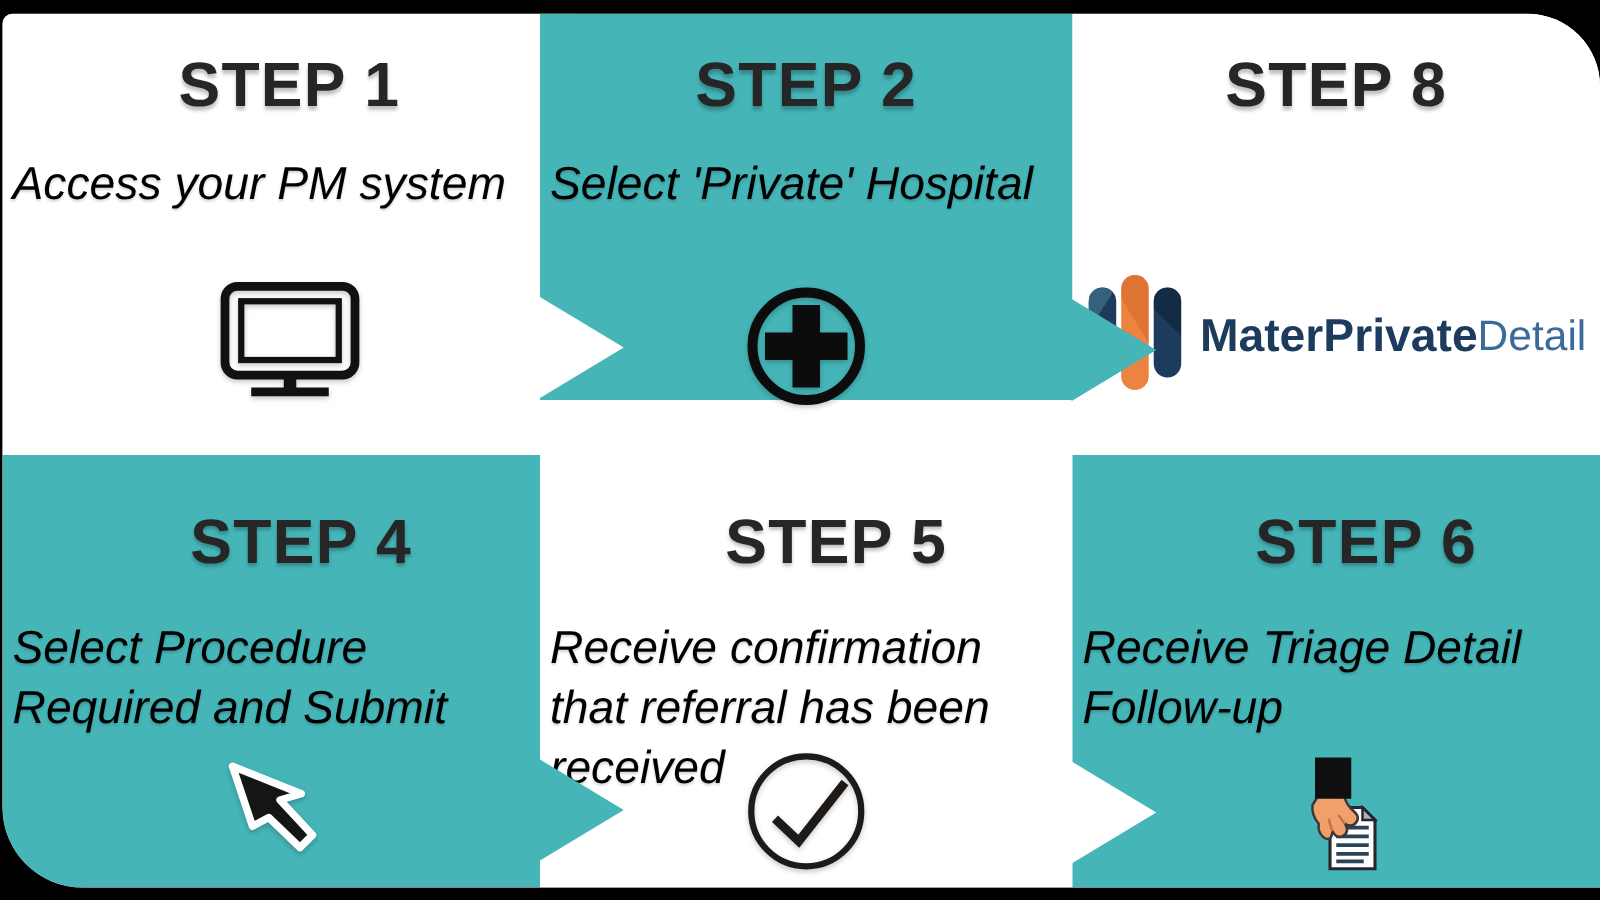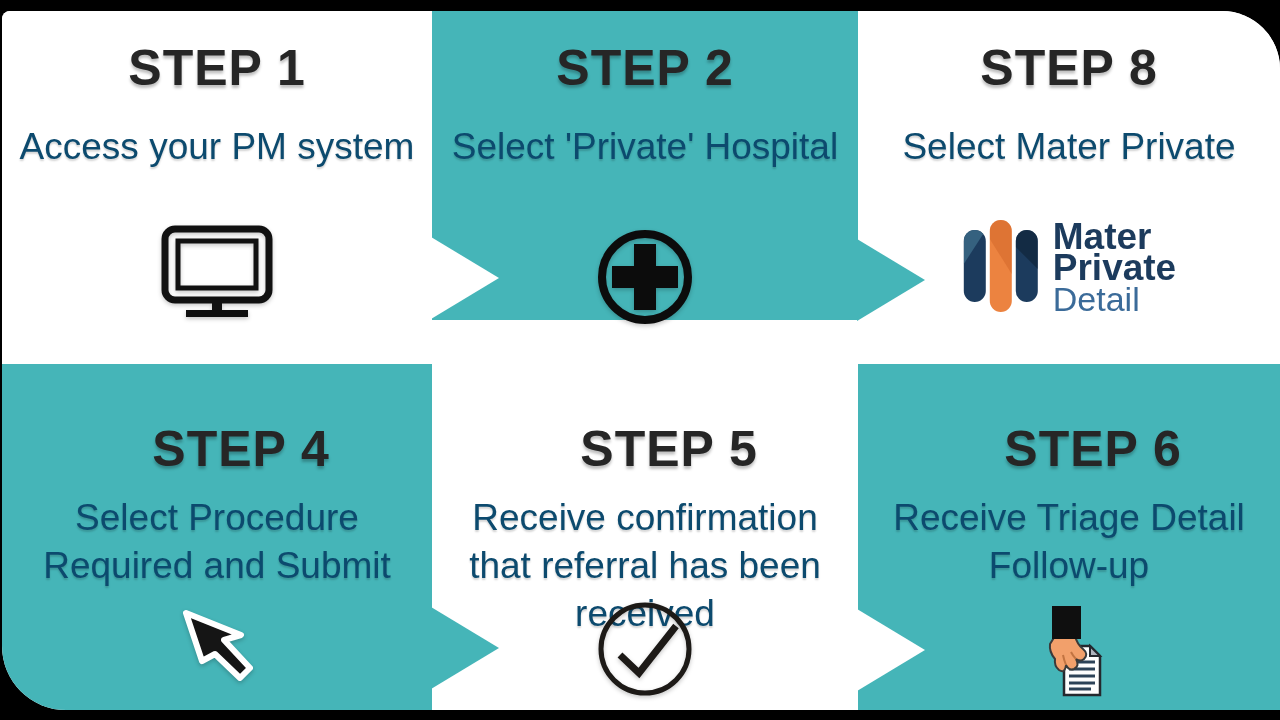--- a/index.html
+++ b/index.html
@@ -7,39 +7,40 @@
     width:1280px;height:720px;background:#000;position:relative;overflow:hidden;
     font-family:"Liberation Sans", sans-serif;
   }
   .card{
     position:absolute;left:2px;top:11px;width:1278px;height:699px;
     background:#fff;border-radius:8px 58px 0 64px;overflow:hidden;
   }
   .cell{position:absolute;}
   .teal{background:#45b5b8;}
   .white{background:#ffffff;}
-  #cell-1{left:0;top:0;width:430px;height:353px;}
+  #cell-1{left:0;top:0;width:430px;height:353px;padding-left:29px;}
   #cell-2{left:430px;top:0;width:426px;height:309px;}
   #cell-3{left:856px;top:0;width:422px;height:353px;}
   #cell-4{left:0;top:353px;width:430px;height:346px;}
   #cell-5{left:430px;top:353px;width:426px;height:346px;}
   #cell-6{left:856px;top:353px;width:422px;height:442px;}
 
   .step-title{
     position:absolute;left:0;right:0;text-align:center;
     font-size:50px;font-weight:bold;color:#262626;letter-spacing:1px;
     text-shadow:0 3px 3px rgba(0,0,0,0.25);
   }
   .row1 .step-title{top:28px;}
-  .row2 .step-title{top:56px;margin-left:48px;}
+  .row2 .step-title{top:40px;margin-left:48px;}
 
   .step-desc{
-    position:absolute;left:8px;right:8px;text-align:center;
-    font-size:37px;color:#0c4a6e;line-height:48px;
+    position:absolute;left:8px;right:8px;
+    font-size:37px;color:#000000;line-height:48px;
     text-shadow:0 2px 2px rgba(0,0,0,0.18);
+    font-style:italic;
   }
   .row1 .step-desc{top:112px;}
   .row2 .step-desc{top:130px;}
 
   .icon-wrap{
     position:absolute;left:50%;transform:translateX(-50%);
     filter:drop-shadow(0 2px 2px rgba(0,0,0,0.22));
   }
   #cell-1 .icon-wrap{top:214px;}
   #cell-2 .icon-wrap{top:218px;}
@@ -55,21 +56,21 @@
   }
   .arrow-white{background:#ffffff;}
   .arrow-teal{background:#45b5b8;}
   #arrow-1{left:429px;top:226px;}
   #arrow-2{left:855px;top:228px;}
   #arrow-3{left:429px;top:596px;}
   #arrow-4{left:855px;top:598px;}
 
   
   .logo{display:flex;align-items:center;gap:13px;}
-  .logo-text{display:flex;flex-direction:column;text-align:left;}
+  .logo-text{display:flex;flex-direction:row;text-align:left;}
   .logo-line-bold{font-size:37px;font-weight:bold;color:#1c3b5d;line-height:31px;}
   .logo-line-light{font-size:34px;font-weight:normal;color:#3b6b99;line-height:32px;}
 </style>
 </head>
 <body>
 
 <div class="card">
 
   <div id="cell-1" class="cell white row1">
     <div class="step-title">STEP 1</div>
@@ -91,21 +92,20 @@
       <svg width="96" height="96" viewBox="0 0 96 96">
         <circle cx="48" cy="48" r="43" fill="none" stroke="#0c0c0c" stroke-width="8"></circle>
         <rect x="37" y="15" width="22" height="66" fill="#0c0c0c"></rect>
         <rect x="15" y="37" width="66" height="22" fill="#0c0c0c"></rect>
       </svg>
     </div>
   </div>
 
   <div id="cell-3" class="cell white row1">
     <div class="step-title">STEP 8</div>
-    <div class="step-desc">Select Mater Private</div>
     <div class="icon-wrap logo">
       <span>
         <svg width="78" height="94" viewBox="0 0 78 94">
           <defs>
             <clipPath id="pl">
                 <rect x="2" y="11" width="22" height="72" rx="11"></rect>
               </clipPath>
             <clipPath id="pc">
                 <rect x="28" y="1" width="22" height="92" rx="11"></rect>
               </clipPath>

